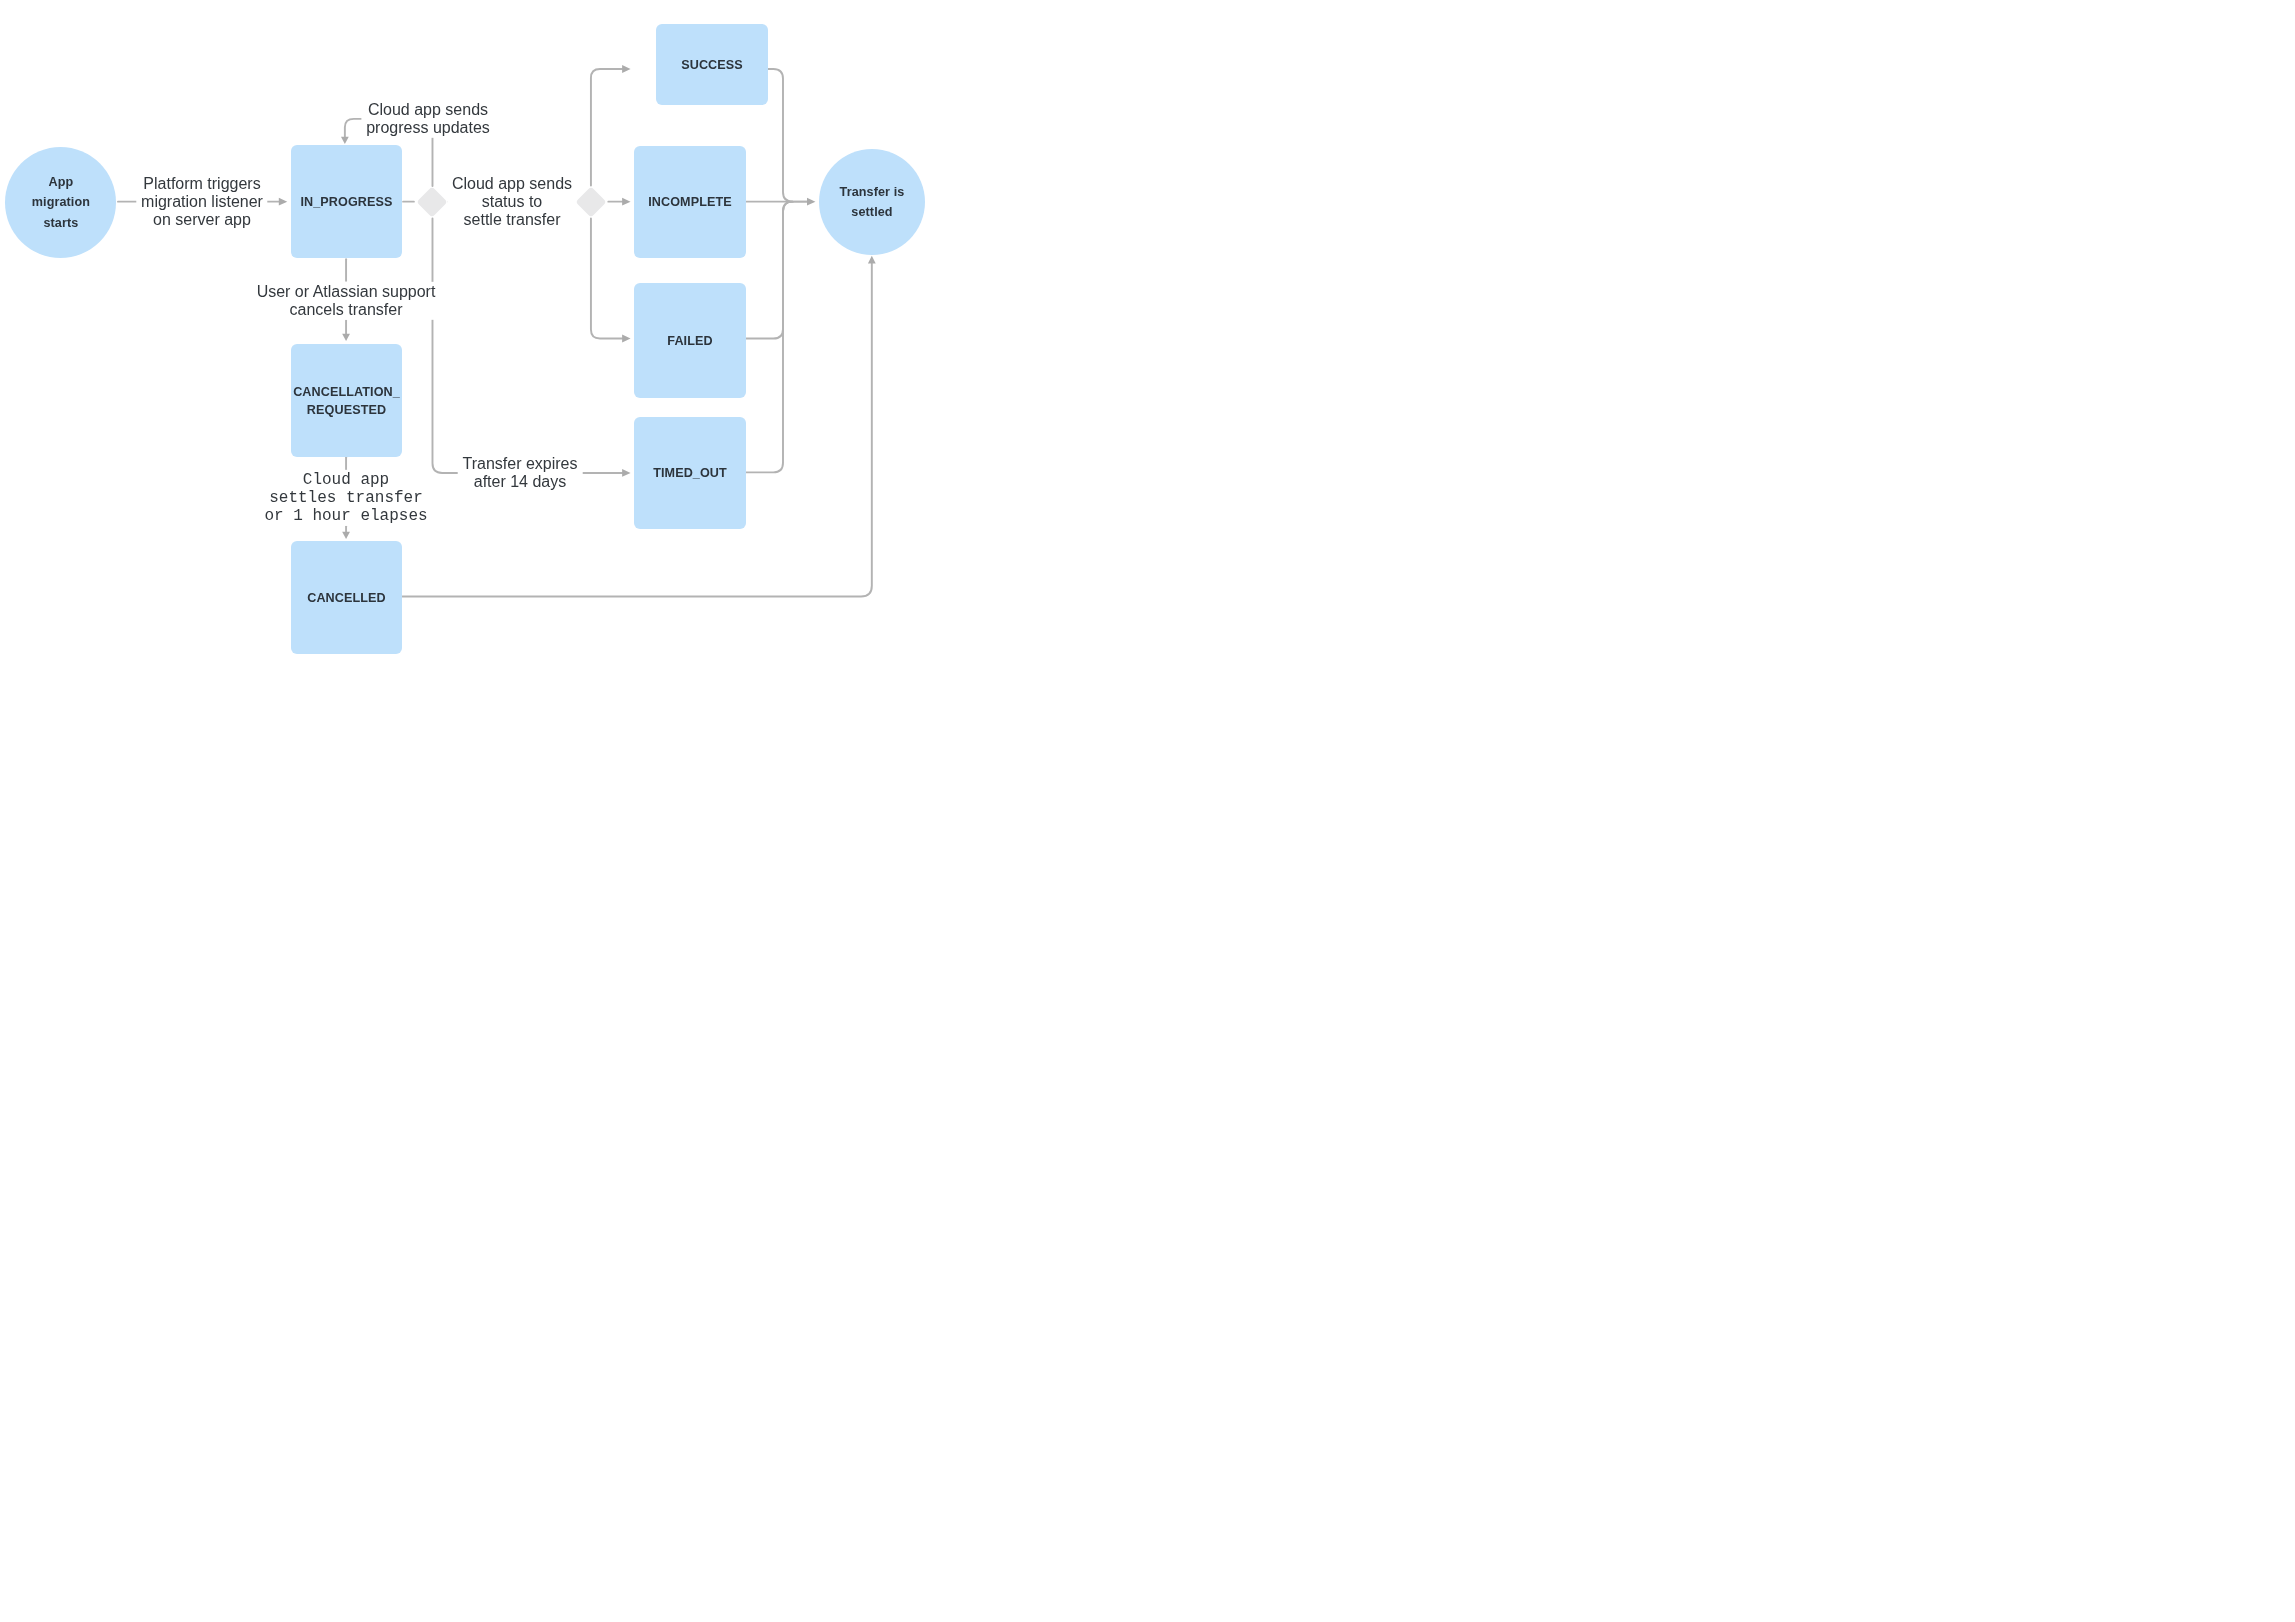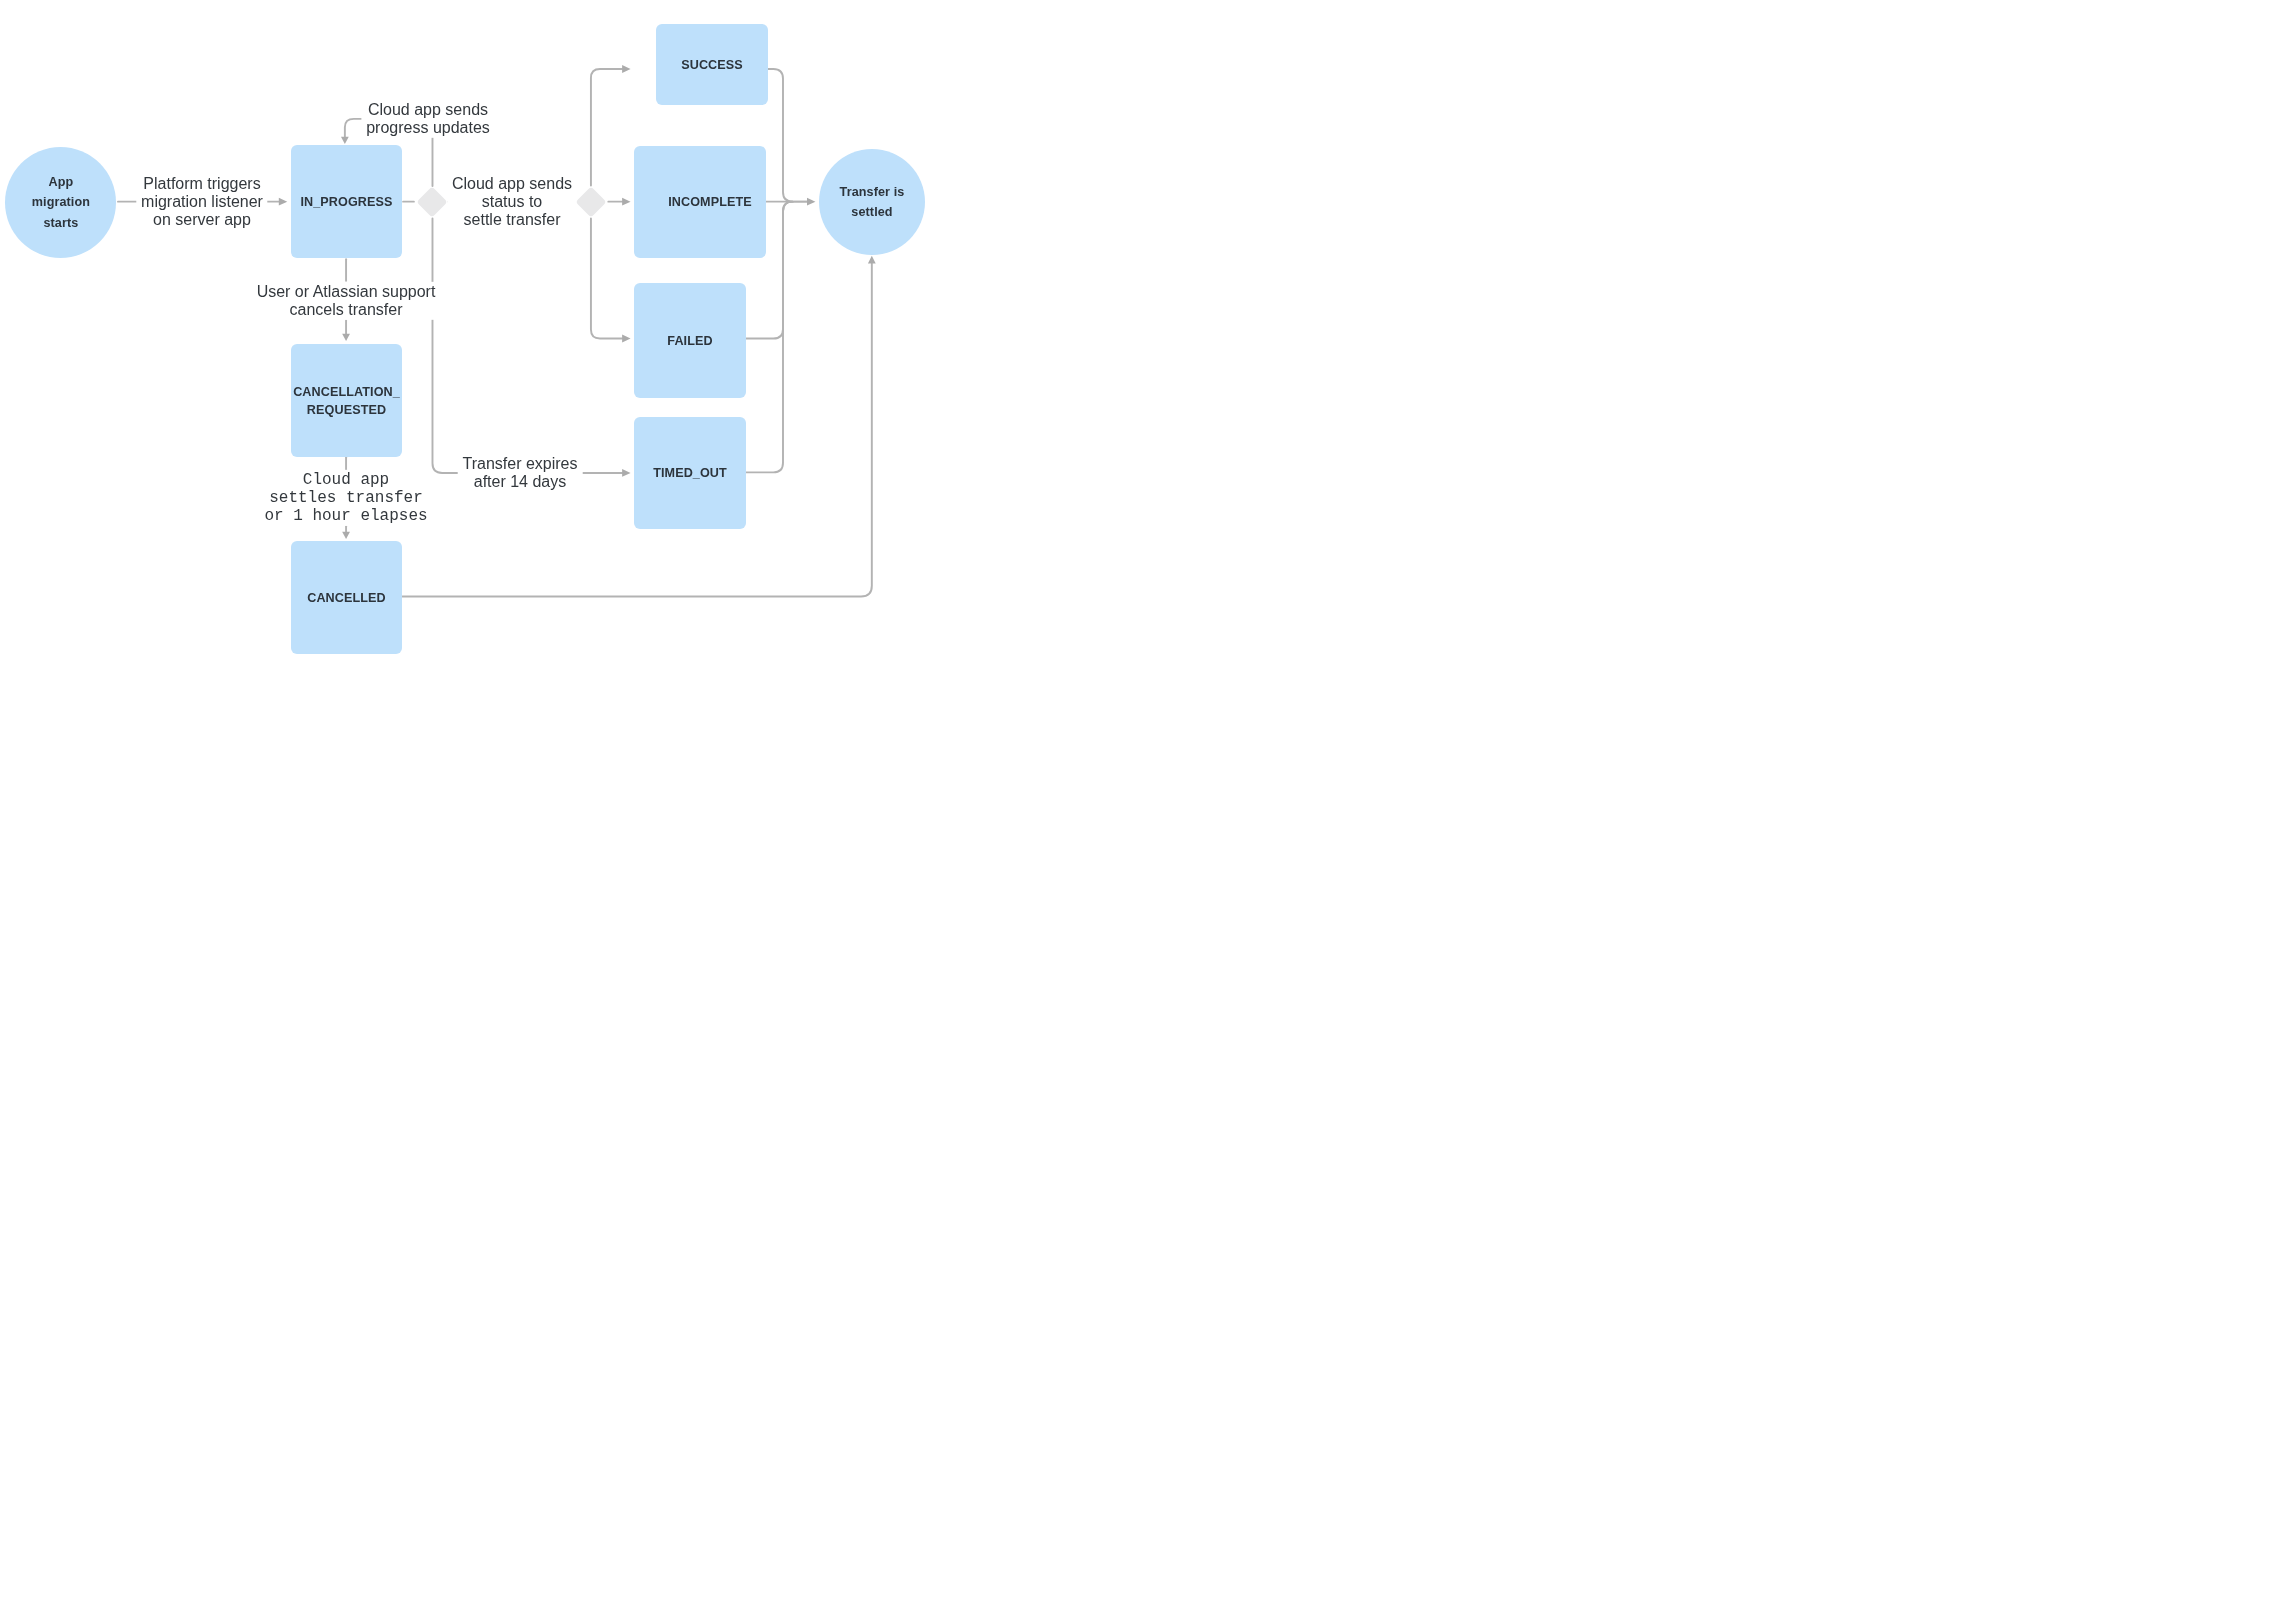--- a/index.html
+++ b/index.html
@@ -55,21 +55,21 @@
     padding: 1.2px 4.8px;
   }
   .elabel span { display: block; white-space: nowrap; }
 
   
   #node-start        { left: 5.4px;    top: 147px; width: 111px; height: 111px; }
   #node-in-progress  { left: 291px;  top: 145px; width: 111px; height: 113px; }
   #node-cancellation { left: 291px;  top: 344px; width: 111px; height: 113px; }
   #node-cancelled    { left: 291px;  top: 541px; width: 111px; height: 113px; }
   #node-success      { left: 656px; top: 13.2px;  width: 112px; height: 81px; margin-top: 11px; }
-  #node-incomplete   { left: 634px; top: 146px; width: 112px; height: 112px; padding-left: 20px; }
+  #node-incomplete   { left: 634px; top: 146px; width: 112px; height: 112px; }
   #node-failed       { left: 634px; top: 283px; width: 112px; height: 115px; }
   #node-timed-out    { left: 634px; top: 417px; width: 112px; height: 112px; }
   #node-settled      { left: 819px; top: 149px; width: 106px; height: 106px; }
   #diamond-1         { left: 421px;  top: 191px; }
   #diamond-2         { left: 580px;  top: 191px; }
   #label-platform    { left: 202px;  top: 202px; }
   #label-progress    { left: 428px;  top: 119px; }
   #label-status      { left: 512px;  top: 202px; }
   #label-cancel      { left: 346px;  top: 301px; text-align: center; }
   #label-settle      { left: 346px;  top: 498px; font-family: Liberation Mono, monospace; }

